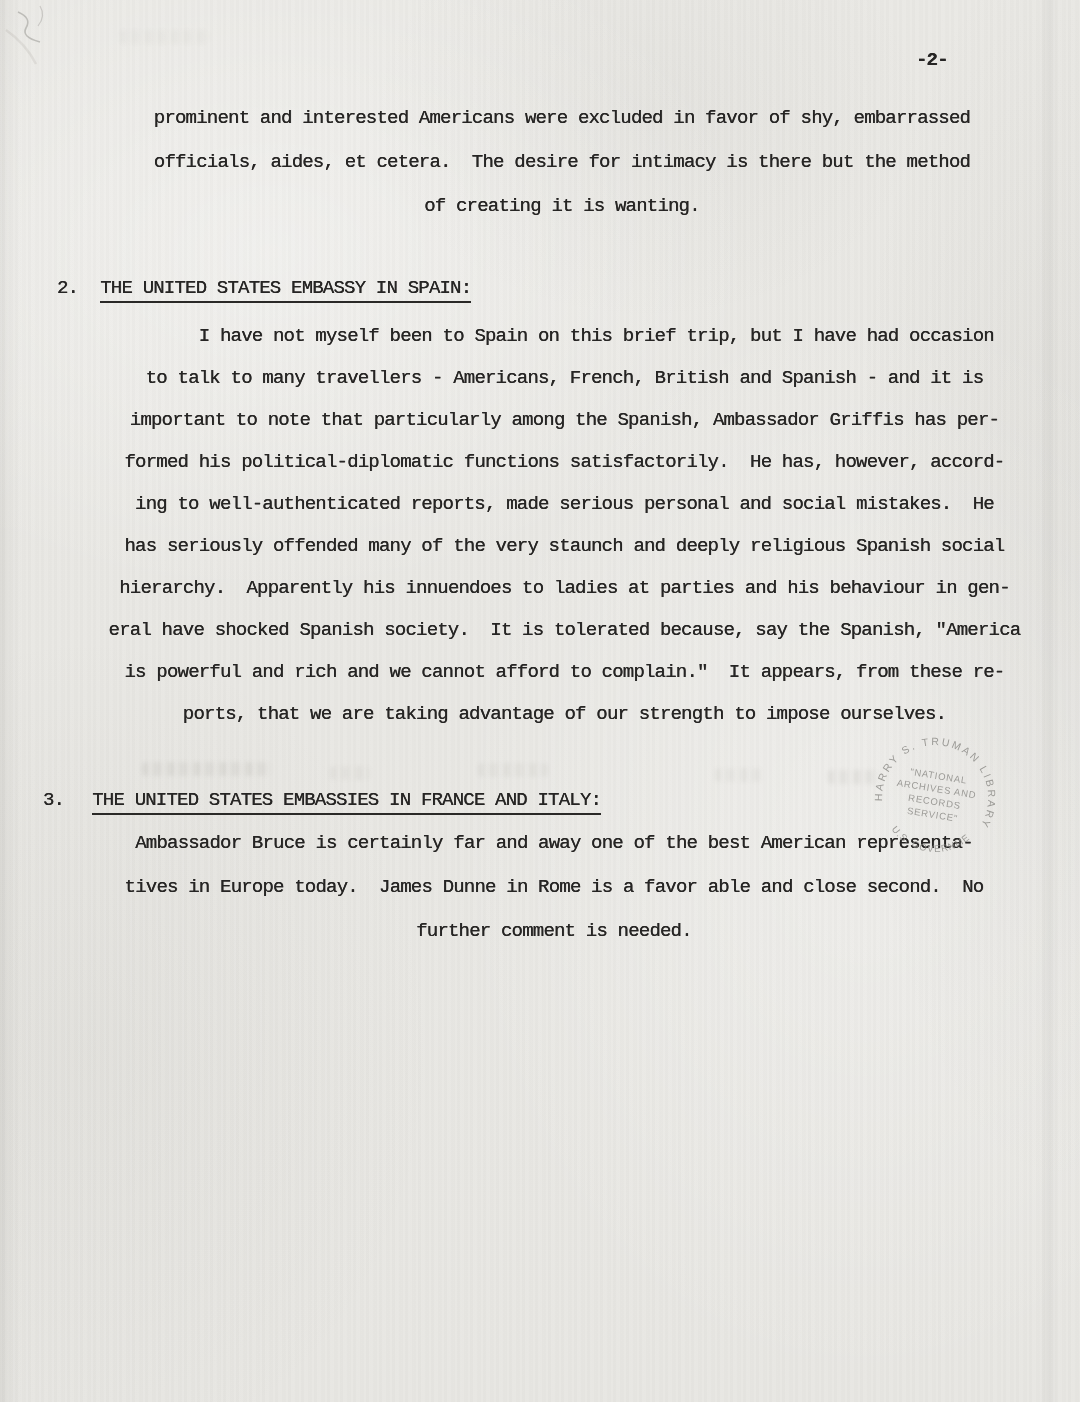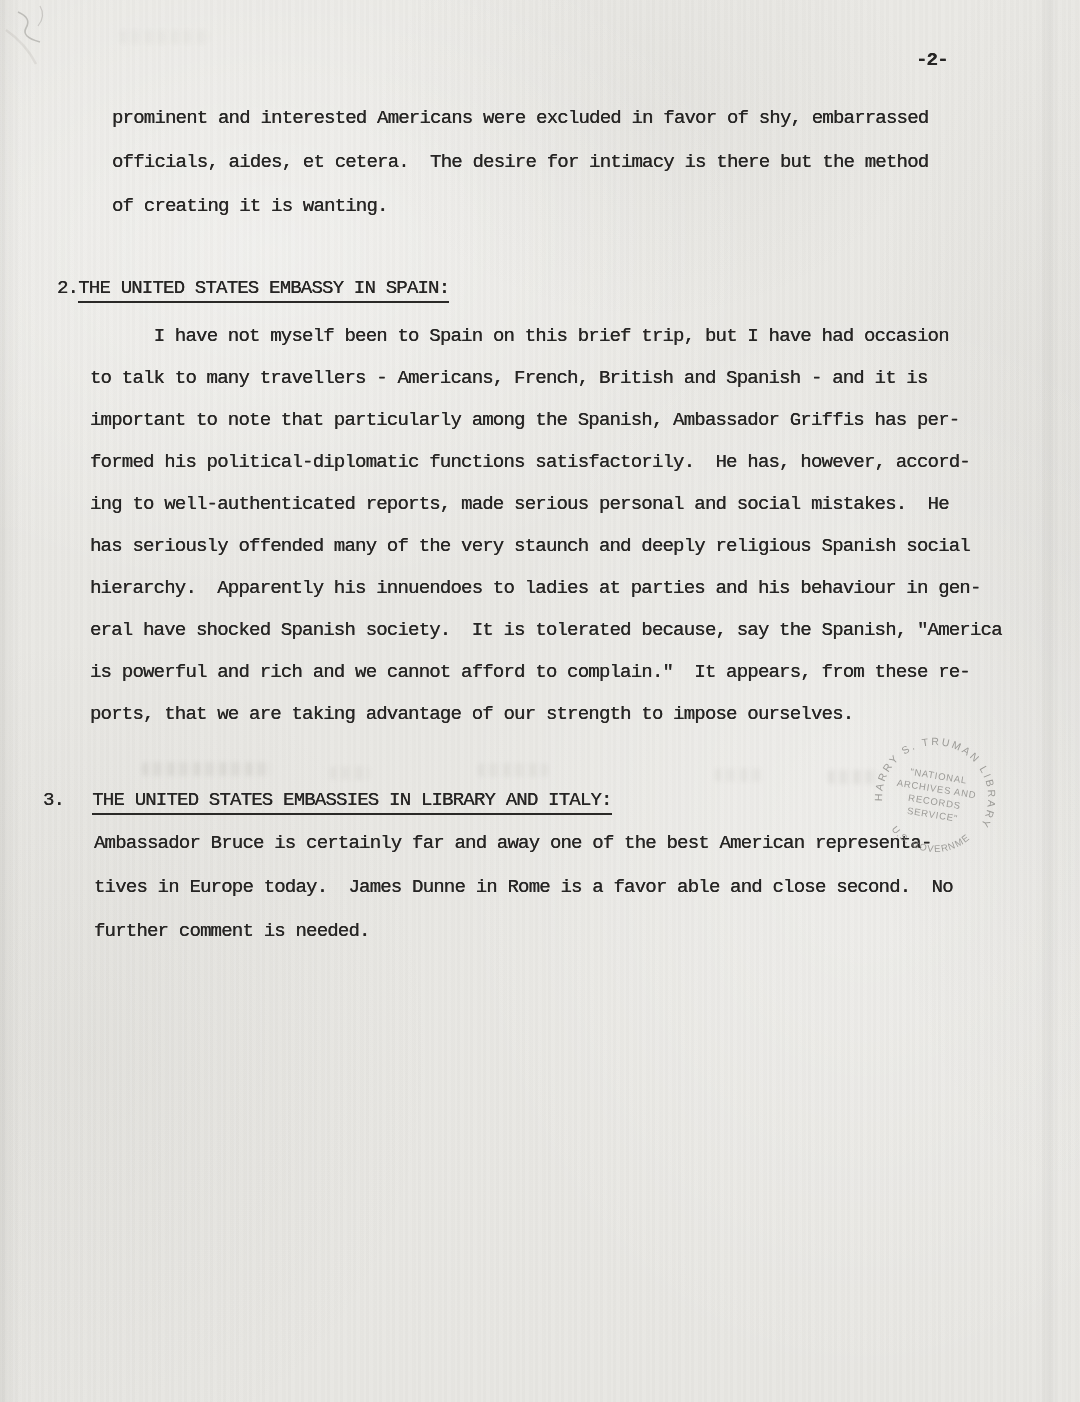--- a/index.html
+++ b/index.html
@@ -35,32 +35,32 @@
   }
   .typed {
     position: absolute;
     color: #262524;
     font-size: 19px;
     letter-spacing: -0.8px;
     white-space: pre-wrap;
     text-shadow: 0 0 0.5px rgba(35,33,31,0.9), 0.4px 0.4px 0.6px rgba(35,33,31,0.28);
     font-weight: 500;
   }
-  .para { line-height: 42px; width: 965px; }
+  .para { line-height: 42px; width: 965px; text-align: center; }
   .para.p1 { top: 96px;  left: 112px; line-height: 44px; width: 900px; }
-  .para.p2 { top: 315px; left: 90px;  line-height: 42px; }
+  .para.p2 { top: 315px; left: 82px;  line-height: 42px; }
   .para.p3 { top: 821px; left: 94px;  line-height: 44px; width: 920px; }
   .pageno  { top: 48px;  left: 916px; line-height: 24px; font-weight: 600; }
   .sec-head { line-height: 30px; white-space: nowrap; }
   .sec-head .sectitle {
     border-bottom: 2px solid #2a2927;
     padding-bottom: 2px;
   }
   .sec-head.h2row { top: 273px; left: 57px; }
-  .sec-head.h2row .sectitle { }
+  .sec-head.h2row .sectitle { margin-left: 22px; }
   .sec-head.h3row { top: 785px; left: 43px; }
   .sec-head.h3row .sectitle { margin-left: 28px; }
 
   
   .smudge {
     position: absolute;
     height: 14px;
     background:
       repeating-linear-gradient(90deg,
         rgba(100,96,88,0.18) 0 6px, rgba(100,96,88,0.02) 6px 11px,
@@ -114,21 +114,21 @@
 ports, that we are taking advantage of our strength to impose ourselves.</div>
 
   <div class="smudge sm1"></div>
   <div class="smudge sm2"></div>
   <div class="smudge sm3"></div>
   <div class="smudge sm4"></div>
   <div class="smudge sm5"></div>
   <div class="smudge sm6"></div>
 
   <div class="typed sec-head h3row">
-    <span class="secnum">3.</span><span class="sectitle">THE UNITED STATES EMBASSIES IN LIBRARY AND ITALY:</span>
+    <span class="secnum">3.</span><span class="sectitle">THE UNITED STATES EMBASSIES IN FRANCE AND ITALY:</span>
   </div>
 
   <div class="typed para p3">Ambassador Bruce is certainly far and away one of the best American representa-
 tives in Europe today.  James Dunne in Rome is a favor able and close second.  No
 further comment is needed.</div>
 
   <svg class="stamp-svg" width="154" height="154" viewBox="0 0 154 154">
     <g transform="rotate(9 77 77)" fill="#8b8a86" class="stamp-ring">
       <defs>
         <path id="arcTop" d="M 36.8 110.6 A 53 53 0 1 1 117.2 110.6"></path>

